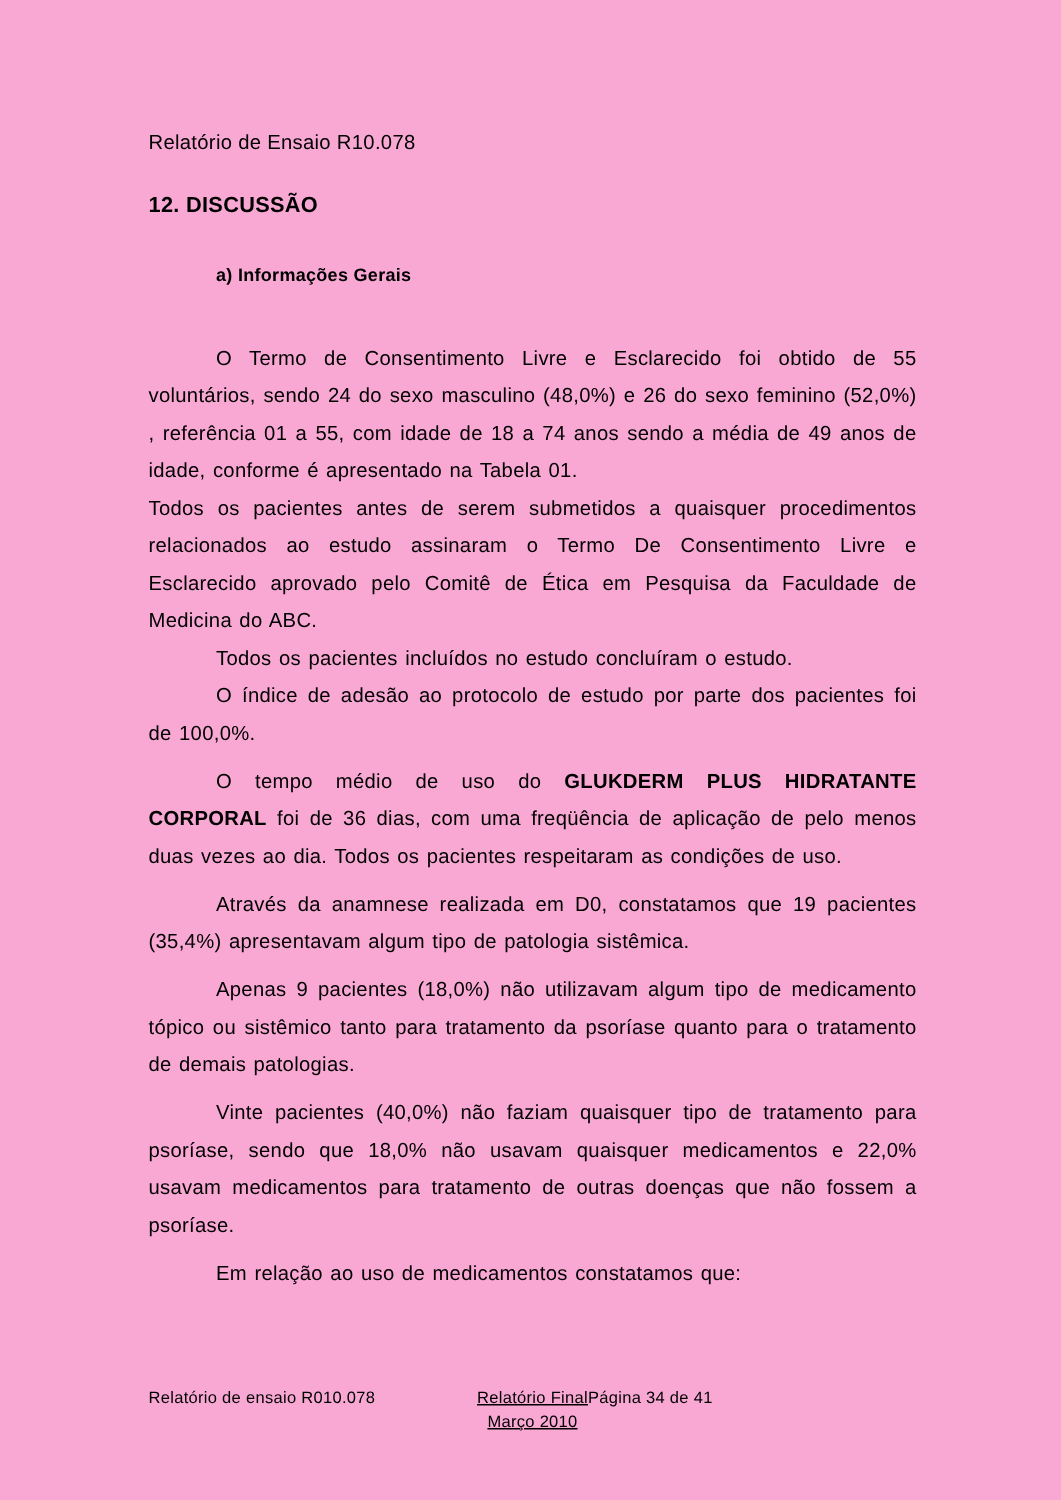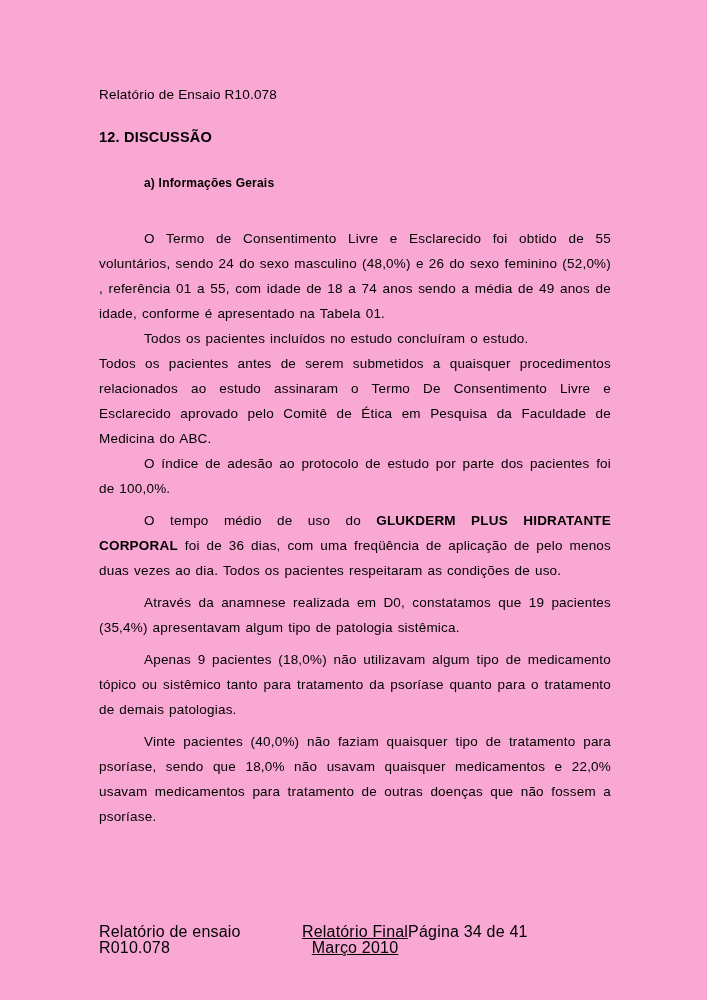--- a/index.html
+++ b/index.html
@@ -65,21 +65,21 @@
   .para strong {
     font-weight: bold;
   }
   .doc-footer {
     position: absolute;
     left: 99px;
     top: 924px;
     width: 512px;
     display: grid;
     grid-template-columns: 1fr auto 1fr;
-    font-size: 16px;
+    font-size: 11px;
     line-height: 16px;
     letter-spacing: 0.2px;
   }
   .footer-left  { text-align: left; }
   .footer-center{ text-align: center; text-decoration: underline; }
   .footer-right { text-align: left; }
 </style>
 </head>
 <body>
 
@@ -88,35 +88,36 @@
   <div class="doc-header">Relatório de Ensaio R10.078</div>
 
   <h1 class="section-title">12. DISCUSSÃO</h1>
 
   <h2 class="subsection-title">a) Informações Gerais</h2>
 
   <div class="body-text">
 
     <p class="para indent">O Termo de Consentimento Livre e Esclarecido foi obtido de 55 voluntários, sendo 24 do sexo masculino (48,0%) e 26  do sexo feminino (52,0%) , referência 01 a 55, com idade de 18 a 74 anos sendo a média de 49 anos de idade, conforme é apresentado na Tabela 01.</p>
 
+    <p class="para">Todos os pacientes antes de serem submetidos a quaisquer procedimentos relacionados ao estudo assinaram o Termo De Consentimento Livre e Esclarecido aprovado pelo Comitê de Ética em Pesquisa da Faculdade de Medicina do ABC.</p>
+
     <p class="para indent">Todos os pacientes incluídos no estudo concluíram o estudo.</p>
-
-    <p class="para">Todos os pacientes antes de serem submetidos a quaisquer procedimentos relacionados ao estudo assinaram o Termo De Consentimento Livre e Esclarecido aprovado pelo Comitê de Ética em Pesquisa da Faculdade de Medicina do ABC.</p>
 
     <p class="para indent">O índice de adesão ao protocolo de estudo por parte dos pacientes foi de 100,0%.</p>
 
     <p class="para indent gap"><span>O tempo médio de uso do  </span><strong>GLUKDERM PLUS HIDRATANTE CORPORAL</strong><span>  foi de 36 dias, com uma freqüência de aplicação de pelo menos duas vezes ao dia. Todos os pacientes respeitaram as condições de uso.</span></p>
 
 
     <p class="para indent gap">Através da  anamnese realizada em D0, constatamos que 19 pacientes (35,4%) apresentavam algum tipo de patologia sistêmica.</p>
 
     <p class="para indent gap">Apenas 9 pacientes (18,0%) não utilizavam algum tipo de medicamento tópico ou sistêmico tanto para tratamento da psoríase quanto para o tratamento de demais patologias.</p>
 
     <p class="para indent gap">Vinte pacientes  (40,0%) não faziam quaisquer tipo de tratamento para psoríase, sendo que 18,0% não usavam quaisquer medicamentos e 22,0% usavam medicamentos para tratamento de outras doenças que não fossem a psoríase.</p>
 
+    <p class="para indent gap">Em relação ao uso de medicamentos constatamos que:</p>
 
   </div>
 
   <div class="doc-footer">
     <div class="footer-left">Relatório de ensaio R010.078</div>
     <div class="footer-center">
       <div>Relatório Final</div>
       <div>Março 2010</div>
     </div>
     <div class="footer-right">Página 34 de 41</div>

